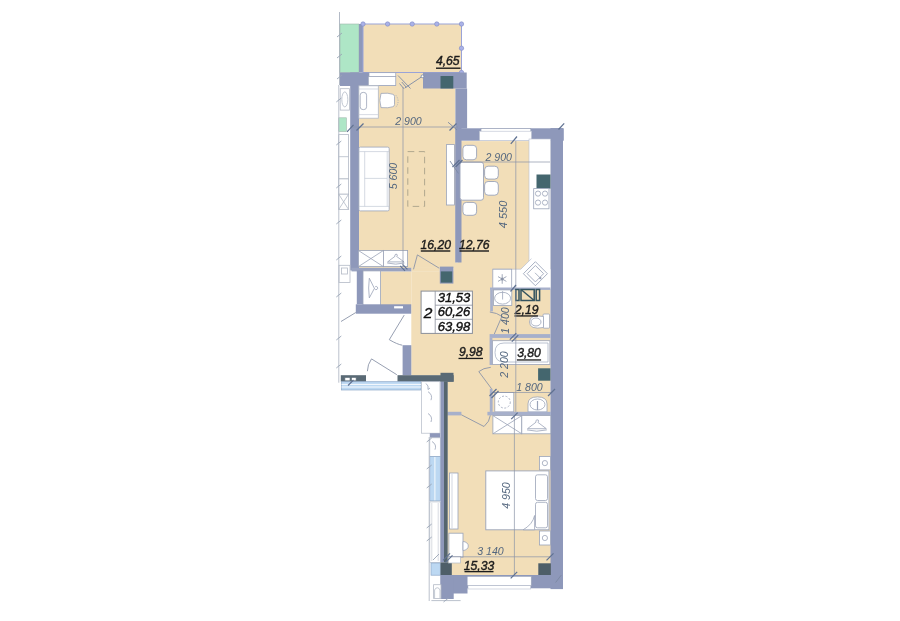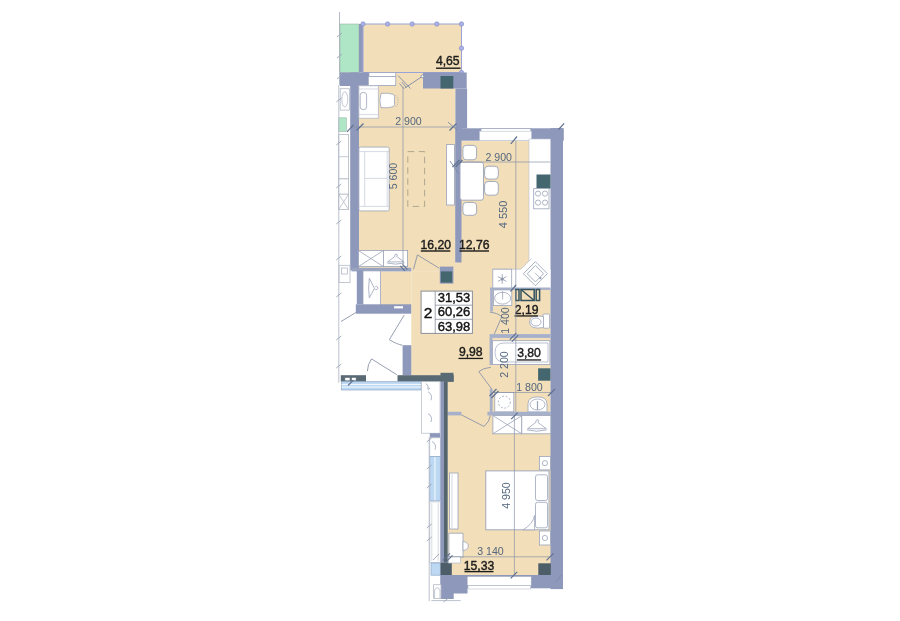--- a/index.html
+++ b/index.html
@@ -1,16 +1,16 @@
 <!DOCTYPE html>
 <html><head>
 <meta charset="utf-8">
 <style>
 html,body{margin:0;padding:0;background:#ffffff;}
-#stage{position:relative;width:900px;height:621px;background:#fca5a5;overflow:hidden;}
+#stage{position:relative;width:900px;height:621px;background:#fca5a5;overflow:hidden;font-style:italic;}
 svg{position:absolute;left:0;top:0;}
 text{font-family:"Liberation Sans", sans-serif;}
 </style>
 </head>
 <body>
 <div id="stage">
 <svg width="900" height="621" viewBox="0 0 900 621">
 <defs></defs>
 
 <rect x="0" y="0" width="900" height="621" fill="#ffffff"></rect>

